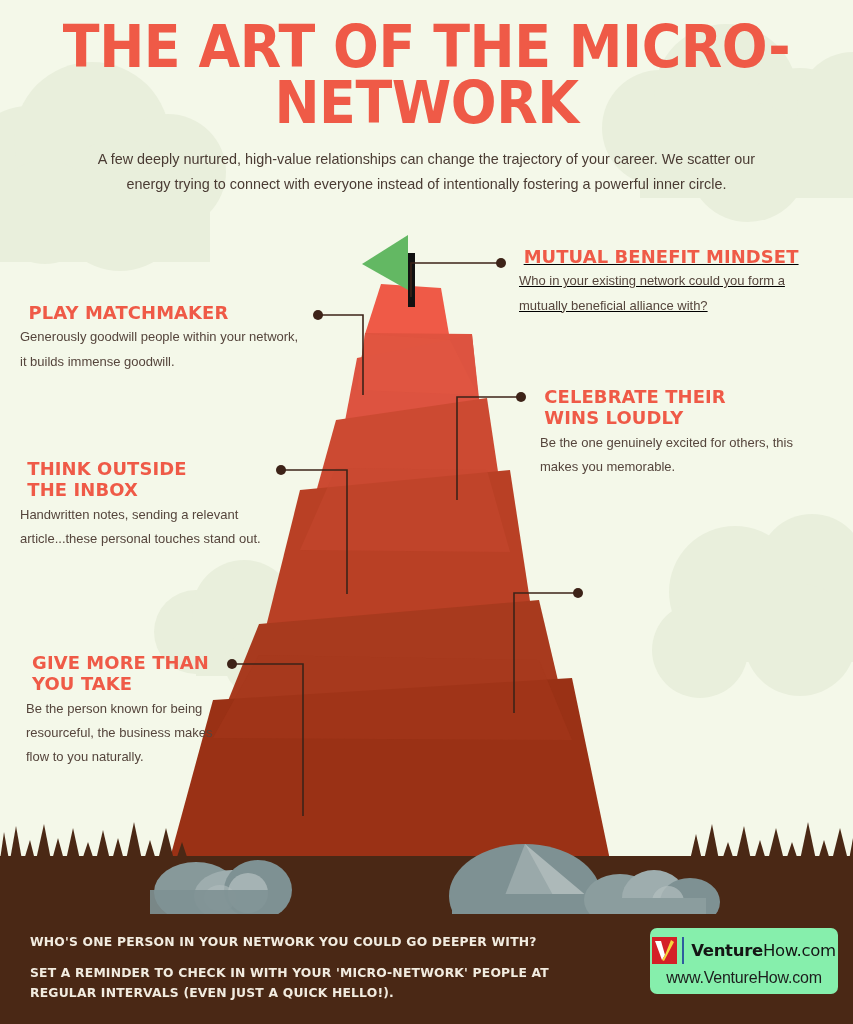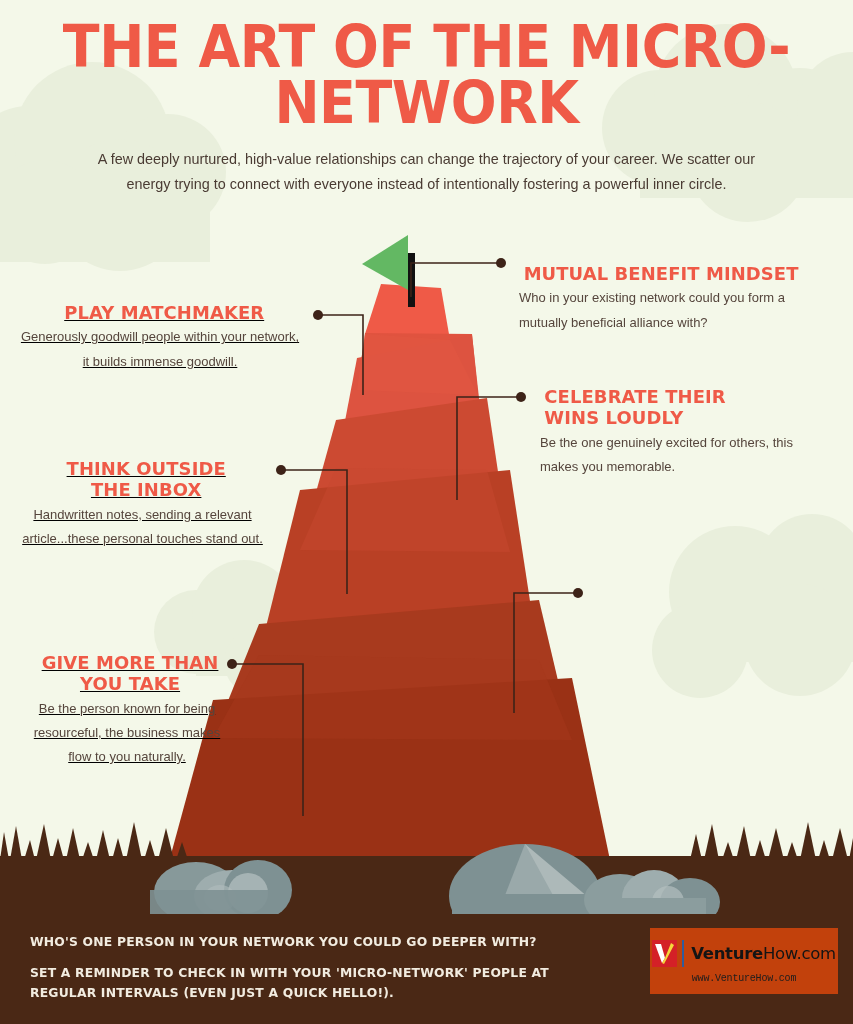--- a/index.html
+++ b/index.html
@@ -55,42 +55,42 @@
     text-transform:uppercase;
     transform:scaleX(0.97);
   }
   .callout .c-body {
     color:#55453c;
     font-size:13px;
     line-height:1.85;
     margin-top:2px;
   }
   .callout.right { text-align:left; }
-  .callout.left  { text-align:center;text-decoration:underline; }
+  .callout.left  { text-align:left; }
   .callout.left .c-head { transform-origin:right center; }
 
   
   .footer-text {
     position:absolute; left:30px; top:932px; width:600px; z-index:6;
     color:#f2ece0;
     font-family:"DejaVu Sans", sans-serif;
     font-size:13px;
     font-weight:600;
     line-height:1.55;
     letter-spacing:0.2px;
     transform:scaleX(0.95);
     transform-origin:left top;
   }
   .footer-text .fl2 { margin-top:11px; }
 
   .logo-card {
     position:absolute; left:650px; top:928px;
     width:188px; height:66px;
-    background:#c2410c;
-    border-radius:0;
+    background:#86efac;
+    border-radius:7px;
     z-index:7;
     display:flex; flex-direction:column;
     align-items:center; justify-content:center;
   }
   .logo-row { display:flex; align-items:center; height:30px; }
   .logo-mark {
     width:25px; height:27px;
     background:#d42027;
     position:relative;
     margin-right:5px;
@@ -98,22 +98,22 @@
   .logo-sep { width:2px; height:27px; background:#2f5c9e; margin-right:7px; }
   .logo-word {
     font-family:"DejaVu Sans", sans-serif;
     font-size:16.5px; color:#141414;
     letter-spacing:-0.3px; white-space:nowrap;
   }
   .logo-word b { font-weight:bold; }
   .logo-word span { font-weight:normal; }
   .logo-url {
     margin-top:4px;
-    font-family:Liberation Mono, monospace;
-    font-size:10px; color:#1d1d1d;
+    font-family:Liberation Sans, sans-serif;
+    font-size:16px; color:#1d1d1d;
     letter-spacing:-0.2px;
   }
 </style>
 </head>
 <body>
 
 <div id="stage">
 
   <svg id="bgsvg" viewBox="0 0 853 1024">
     <g fill="#e9efdc">
@@ -253,21 +253,21 @@
   </svg>
 
   <div class="header">
     <div class="title">
       <div>THE ART OF THE MICRO-</div>
       <div>NETWORK</div>
     </div>
     <div class="subtitle">A few deeply nurtured, high-value relationships can change the trajectory of your career. We scatter our energy trying to connect with everyone instead of intentionally fostering a powerful inner circle.</div>
   </div>
 
-  <div class="callout right" style="left:519px; top:263px; width:310px;">
+  <div class="callout right" style="left:519px; top:246px; width:310px;text-decoration:underline;">
     <div class="c-head">
       <div>MUTUAL BENEFIT MINDSET</div>
     </div>
     <div class="c-body">Who in your existing network could you form a mutually beneficial alliance with?</div>
   </div>
 
   <div class="callout left" style="left:20px; top:302px; width:280px;">
     <div class="c-head">
       <div>PLAY MATCHMAKER</div>
     </div>

